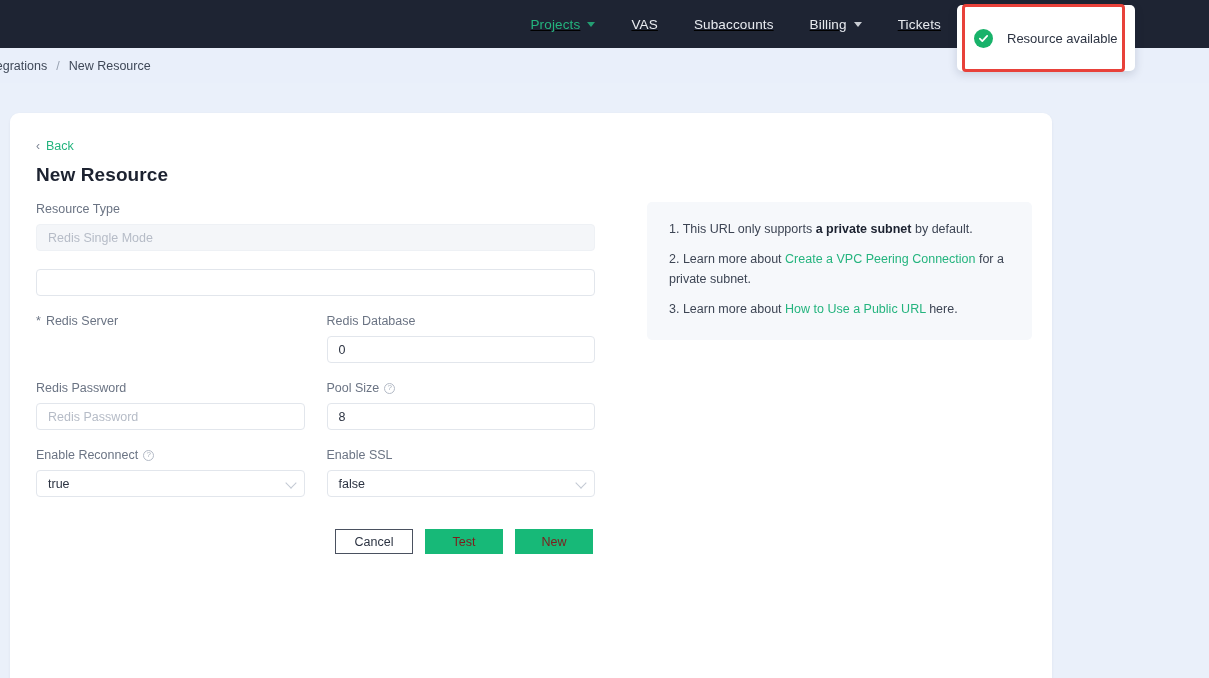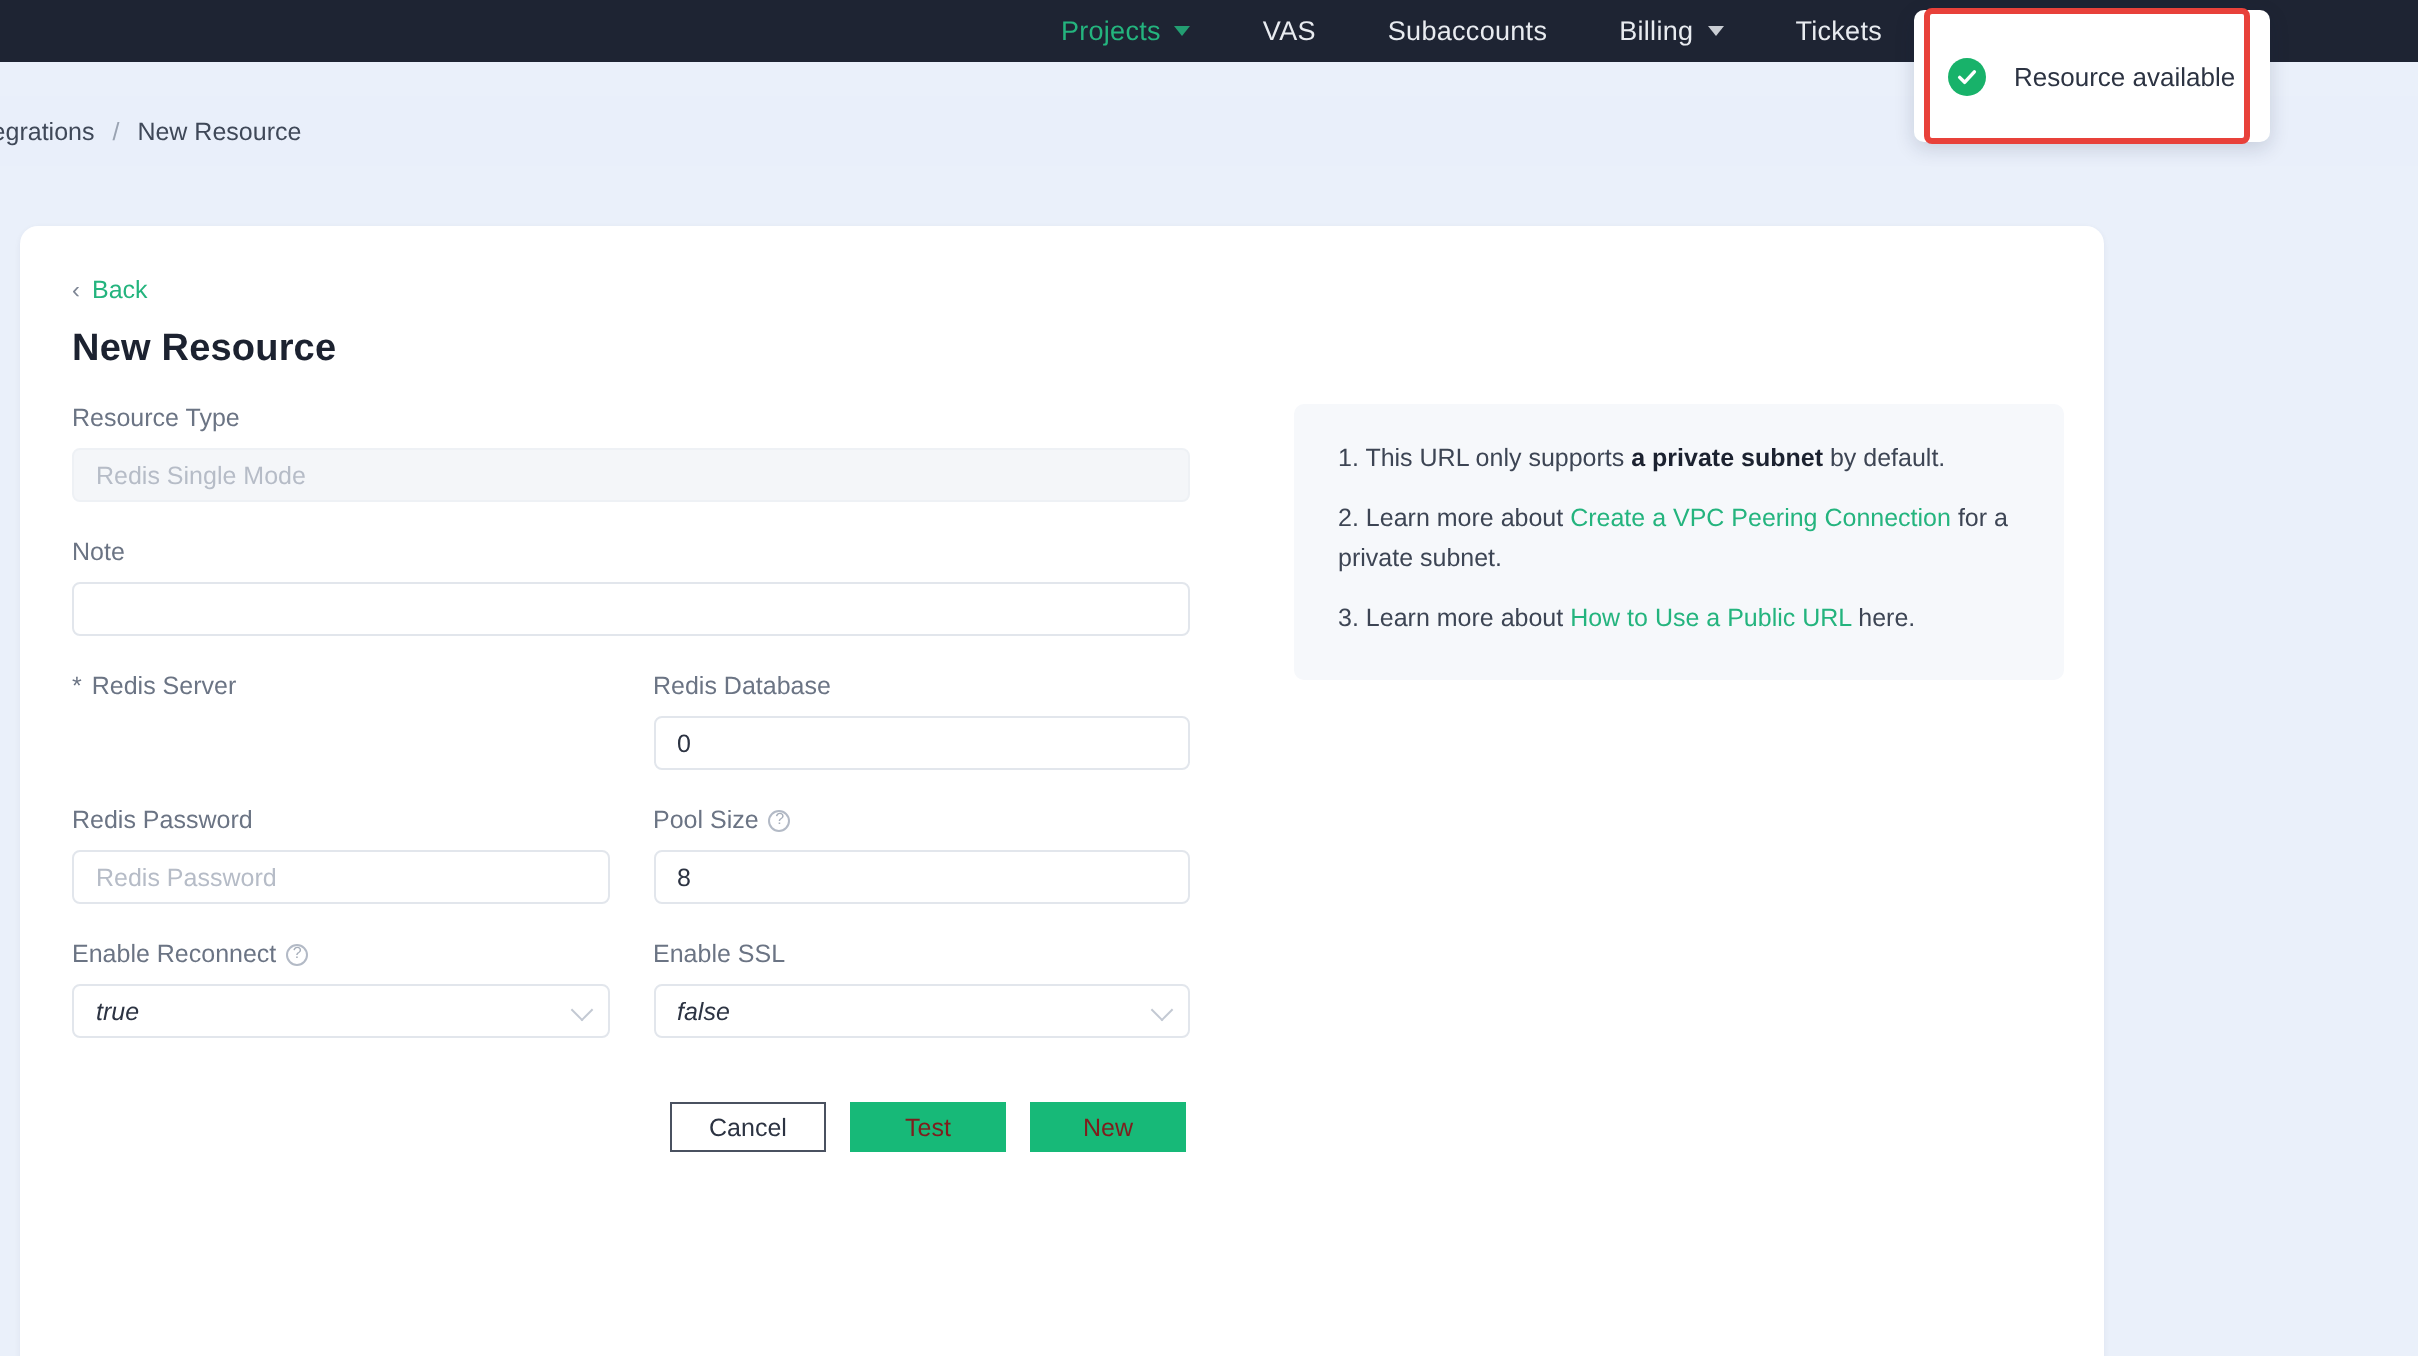--- a/index.html
+++ b/index.html
@@ -10,26 +10,27 @@
     overflow: hidden;
     font-family: "Liberation Sans", sans-serif;
     background: #eaf0fa;
   }
 
   
   .topnav {
     position: absolute;
     top: 0; left: 0;
     width: 1209px;
-    height: 31px;
+    height: 48px;
     background: #1e2433;
     display: flex;
     justify-content: flex-end;
     padding-right: 268px;
     z-index: 2;
+    text-decoration: underline;
   }
   .nav-items {
     display: flex;
     align-items: center;
     gap: 36px;
   }
   .nav-item {
     color: #e8ebf0;
     font-size: 13.5px;
     letter-spacing: .15px;
@@ -187,21 +188,21 @@
   }
   .redact {
     display: inline-block;
     width: 10px; height: 10px;
     background: #2b2b2b;
     margin: 0 1px -1px 2px;
   }
   .gap-blank { display: inline-block; width: 22px; }
 
   
-  .sel-wrap { position: relative; font-style: italic; }
+  .sel-wrap { position: relative; }
   .sel {
     width: 100%;
     height: 27px;
     border: 1px solid #e2e6ec;
     border-radius: 4px;
     background: #fff;
     display: flex;
     align-items: center;
     padding: 0 11px;
     font-size: 12.5px;
@@ -365,23 +366,20 @@
       <div class="form-col">
 
         <div class="field-block first">
           <div class="field-label">
             <span>Resource Type</span>
           </div>
           <input class="inp readonly" readonly="" value="Redis Single Mode" style="">
         </div>
 
         <div class="field-block">
-          <div class="field-label">
-            <span>Note</span>
-          </div>
           <input class="inp" value="" style="">
         </div>
 
         <div class="row-2">
 
           <div>
             <div class="field-label">
               <span class="req-star">*</span>
               <span>Redis Server</span>
             </div>

